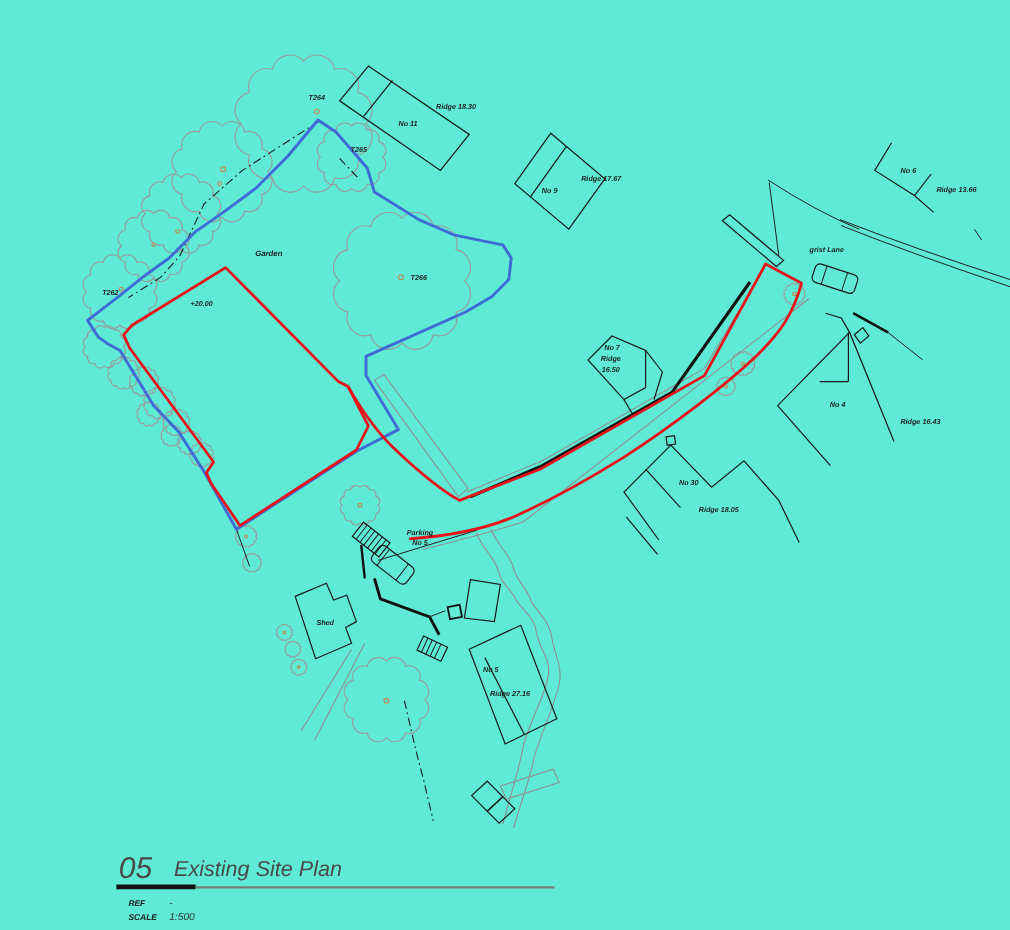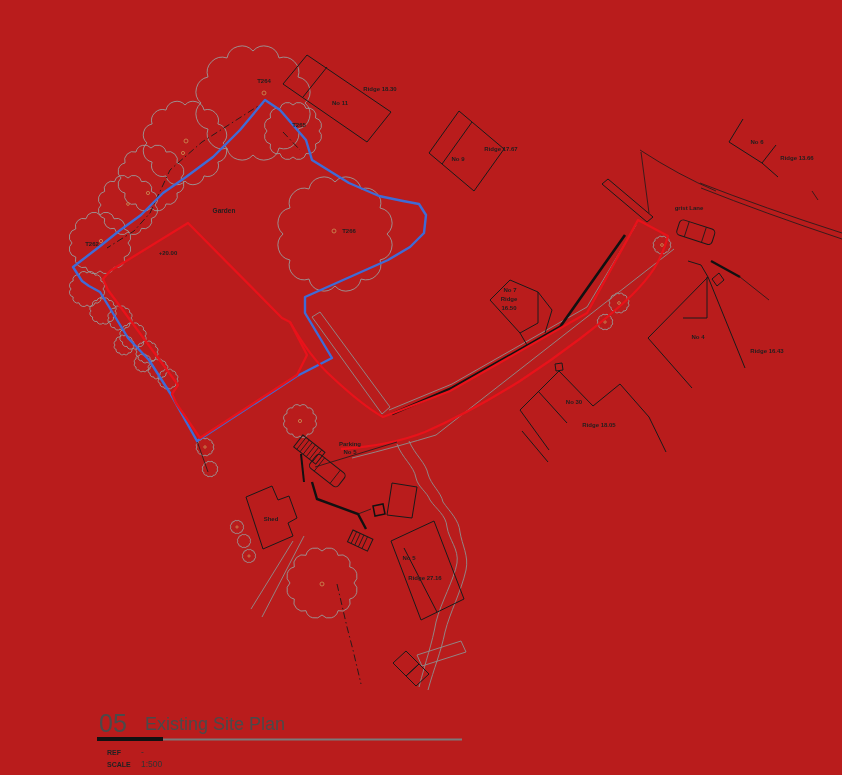--- a/index.html
+++ b/index.html
@@ -1,17 +1,17 @@
 <!DOCTYPE html>
 <html><head>
 <meta charset="utf-8">
 <style>
   html,body{margin:0;padding:0;background:#ffffff;}
-  .page{position:relative;width:842px;height:775px;background:#b91c1c;overflow:hidden;
-        font-family:"Liberation Sans", sans-serif;}
+  .page{position:relative;width:842px;height:775px;background:#5eead4;overflow:hidden;
+        font-family:"Liberation Sans", sans-serif;font-style:italic;}
   svg text{font-family:"Liberation Sans", sans-serif;}
   .lbl{font-size:6px;font-weight:700;fill:#1f1f1f;}
   .lbl-big{font-size:6.5px;font-weight:700;fill:#1f1f1f;}
   .tree{fill:none;stroke:#9a9a9a;stroke-width:0.9;}
   .bld{fill:none;stroke:#1a1a1a;stroke-width:1;stroke-linejoin:miter;}
   .thin{fill:none;stroke:#1a1a1a;stroke-width:0.8;}
   .gray{fill:none;stroke:#8f8f8f;stroke-width:0.9;}
   .dashdot{fill:none;stroke:#1a1a1a;stroke-width:0.9;stroke-dasharray:7 3 1.5 3;}
   .title-num{font-size:25px;fill:#4a4a4a;}
   .title-txt{font-size:18px;fill:#4a4a4a;}

